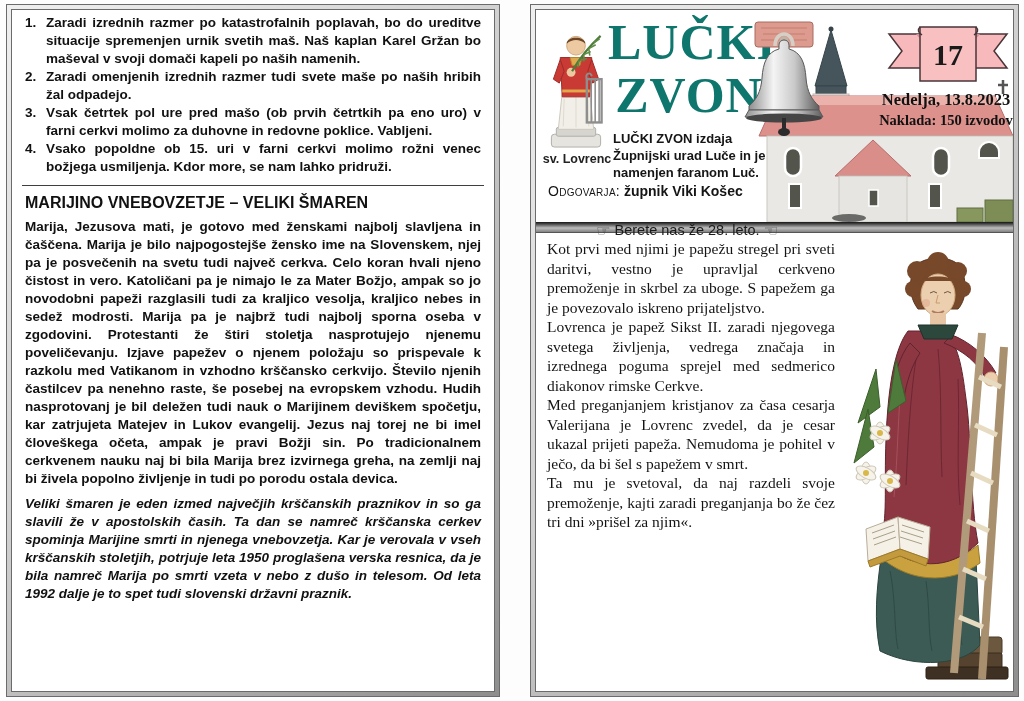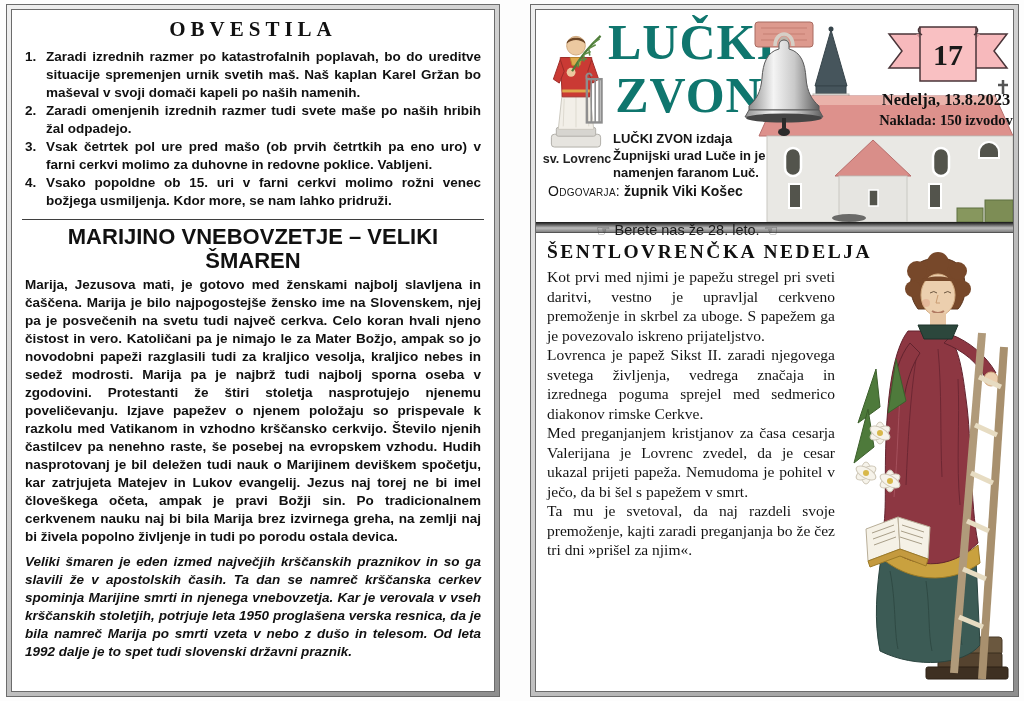--- a/index.html
+++ b/index.html
@@ -17,21 +17,21 @@
   #page-right{left:530px;width:489px;}
 
   
   .lp{padding:4px 13px 0 13px;}
   .lp-title{font-family:"Liberation Serif","DejaVu Serif",serif;font-weight:bold;
             font-size:21px;line-height:27px;letter-spacing:5px;text-align:center;margin:2px 0 5px 0;}
   .notice{display:flex;font-weight:bold;font-size:13.5px;line-height:18px;text-align:justify;}
   .notice .num{flex:none;width:21px;}
   .notice .txt{flex:1;}
   .divider{border:none;border-top:1.5px solid #3f3f3f;margin:9px -3px 5px -3px;}
-  .lp-h2{font-weight:bold;font-size:22px;line-height:24px;text-align:center;margin:0 0 3px 0;}
+  .lp-h2{font-weight:bold;font-size:16px;line-height:24px;text-align:left;margin:0 0 3px 0;}
   .lp-body{font-weight:bold;font-size:13.5px;line-height:18px;text-align:justify;margin:0;}
   .lp-note{font-weight:bold;font-style:italic;font-size:13.5px;line-height:18px;
            text-align:justify;margin:7px 0 0 0;}
 
   
   .mast{position:relative;height:212px;}
   .statue-small{position:absolute;left:10px;top:18px;width:60px;height:122px;}
   .statue-caption{position:absolute;left:0;top:142px;width:82px;text-align:center;
                   font-size:12.5px;font-weight:bold;color:#222;}
   .mast-title{position:absolute;left:72px;top:6px;width:162px;text-align:center;
@@ -66,21 +66,20 @@
   .art-text p{font-family:"Liberation Serif","DejaVu Serif",serif;font-size:15.5px;
               line-height:19.5px;text-align:justify;margin:0;color:#141414;}
   .statue-large{position:absolute;right:3px;top:8px;width:164px;height:442px;}
 </style>
 </head>
 <body>
 
 <div class="page" id="page-left">
   <div class="page-inner lp">
 
-    <div class="lp-title">OBVESTILA</div>
 
     <div>
       <div class="notice">
         <span class="num">1.</span>
         <span class="txt">Zaradi izrednih razmer po katastrofalnih poplavah, bo do ureditve situacije spremenjen urnik svetih maš. Naš kaplan Karel Gržan bo maševal v svoji domači kapeli po naših namenih.</span>
       </div>
       <div class="notice">
         <span class="num">2.</span>
         <span class="txt">Zaradi omenjenih izrednih razmer tudi svete maše po naših hribih žal odpadejo.</span>
       </div>
@@ -202,21 +201,20 @@
       <div class="readline">
         <span class="hand">☞</span>
         <span>Berete nas že 28. leto.</span>
         <span class="hand">☜</span>
       </div>
     </div>
 
     <div class="sepbar"></div>
 
     <div class="article">
-      <div class="art-h">ŠENTLOVRENČKA NEDELJA</div>
 
       <div class="art-text">
         <p>Kot prvi med njimi je papežu stregel pri sveti daritvi, vestno je upravljal cerkveno premoženje in skrbel za uboge. S papežem ga je povezovalo iskreno prijateljstvo.</p>
         <p>Lovrenca je papež Sikst II. zaradi njegovega svetega življenja, vedrega značaja in izrednega poguma sprejel med sedmerico diakonov rimske Cerkve.</p>
         <p>Med preganjanjem kristjanov za časa cesarja Valerijana je Lovrenc zvedel, da je cesar ukazal prijeti papeža. Nemudoma je pohitel v ječo, da bi šel s papežem v smrt.</p>
         <p>Ta mu je svetoval, da naj razdeli svoje premoženje, kajti zaradi preganjanja bo že čez tri dni »prišel za njim«.</p>
       </div>
 
       <svg class="statue-large" viewBox="0 0 164 442">
 

